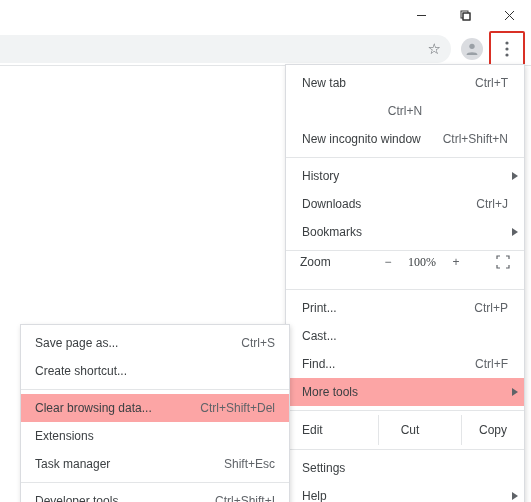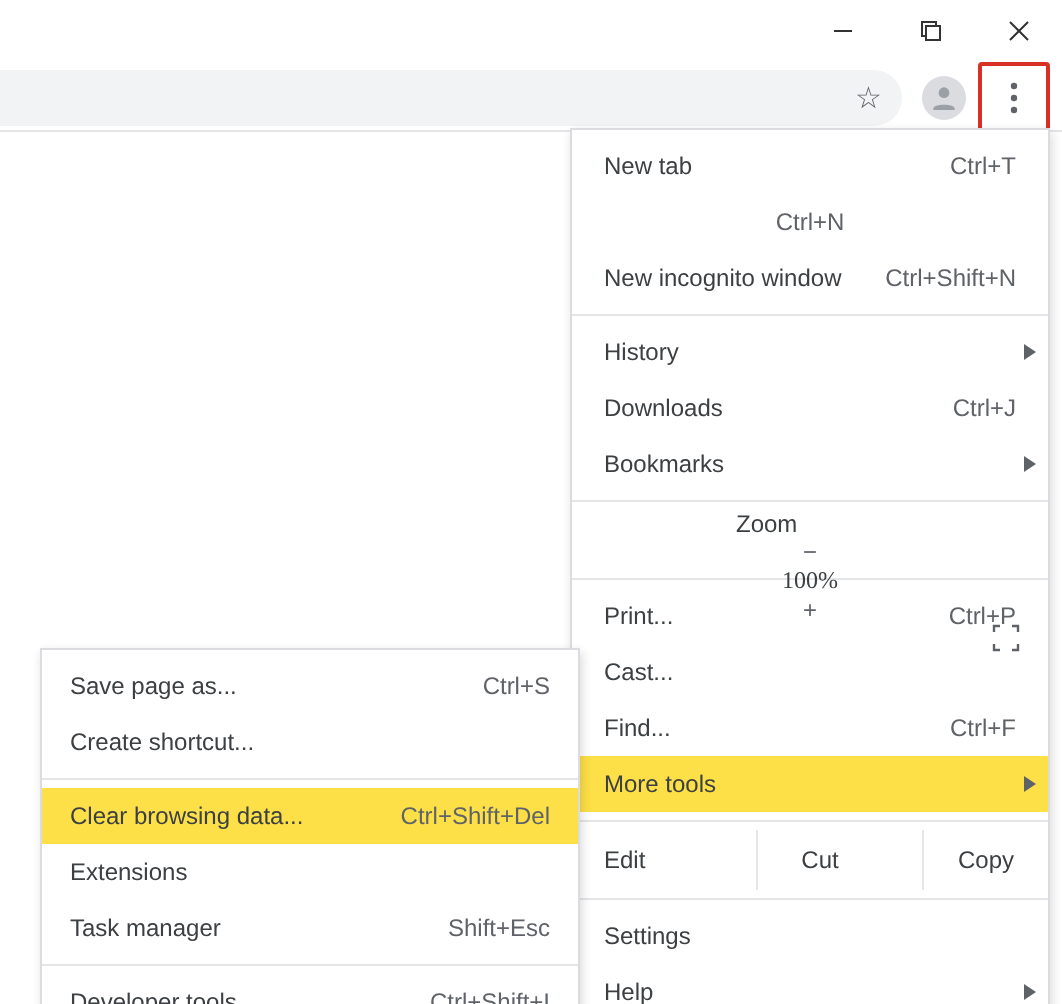--- a/index.html
+++ b/index.html
@@ -93,37 +93,35 @@
     display: flex;
     align-items: center;
     padding: 0 16px;
     height: 28px;
     white-space: nowrap;
     position: relative;
     justify-content: center;
   }
   .item .label { flex: 1; }
   .item .short { color: #5f6368; font-size: 12px; text-align: right; }
-  .item.hover, .item.sel { background: #fde047; }
+  .item.hover, .item.sel { background: #fca5a5; }
   .item .arrow {
     position: absolute;
     right: 6px;
     top: 50%;
     transform: translateY(-50%);
   }
   .item .arrow svg { fill:#5f6368; }
   .sep { height: 1px; background: #e3e5e7; margin: 4px 0; }
 
   
   .zoomrow {
     display: flex;
-    align-items: center;
     height: 30px;
     padding: 0 14px;
-    flex-direction: column;
   }
   .zoomrow .label { width: 74px; }
   .zbtn {
     width: 28px;
     text-align: center;
     color: #5f6368;
   }
   .zval { width: 40px; text-align: center; font-family: Liberation Serif, serif; }
   .full {
     margin-left: auto;

